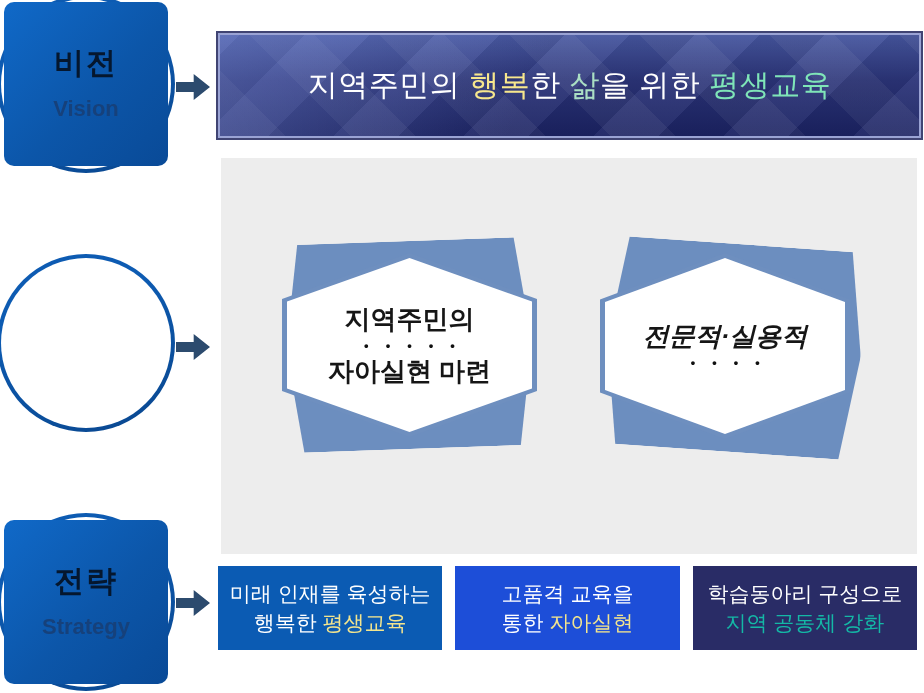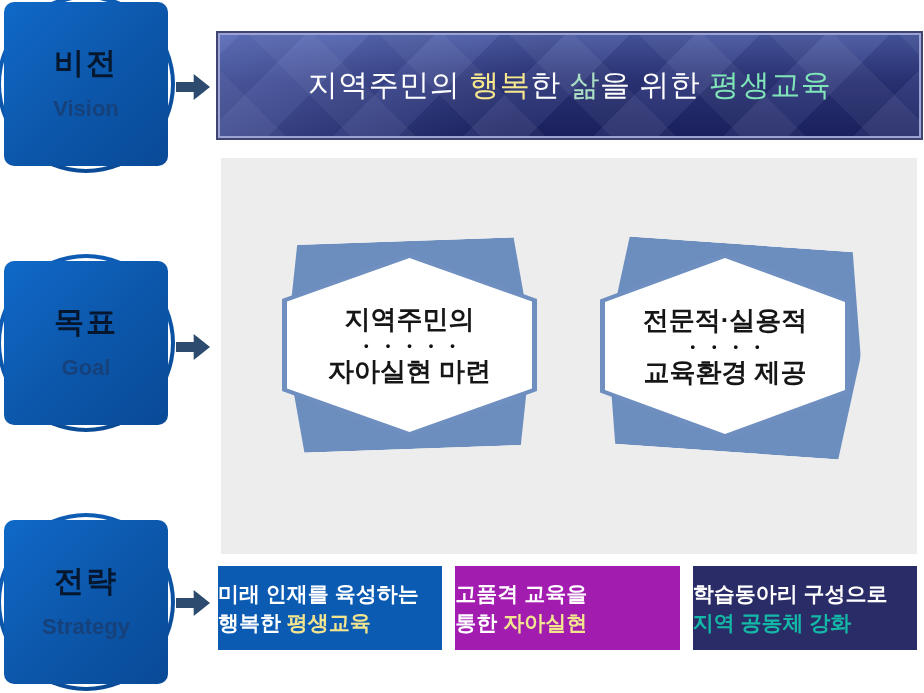--- a/index.html
+++ b/index.html
@@ -39,32 +39,32 @@
 
   
   .goal-panel{position:absolute;left:221px;top:158px;width:696px;height:396px;background:#ededed;}
   .hex-shadow{position:absolute;background:#6c8ebf;
     clip-path:polygon(6% 0,94% 0,100% 50%,94% 100%,6% 100%,0 50%);}
   .hex-shadow-1{left:286px;top:241px;width:246px;height:208px;transform:rotate(-2deg);}
   .hex-shadow-2{left:607px;top:244px;width:254px;height:208px;transform:rotate(4deg);}
   .hex{position:absolute;background:#6e8fbf;
     clip-path:polygon(50% 0,100% 25%,100% 75%,50% 100%,0 75%,0 25%);}
   .hex-1{left:282px;top:253px;width:255px;height:184px;}
-  .hex-2{left:600px;top:253px;width:250px;height:186px;}
+  .hex-2{left:600px;top:253px;width:250px;height:186px;font-style:italic;}
   .hex-face{position:absolute;inset:5px;background:#ffffff;
     clip-path:polygon(50% 0,100% 25%,100% 75%,50% 100%,0 75%,0 25%);
     display:flex;flex-direction:column;align-items:center;justify-content:center;}
   .hex-line{font-size:26px;font-weight:bold;color:#161616;line-height:32px;white-space:nowrap;}
   .hex-dots{font-size:13px;font-weight:bold;color:#101010;letter-spacing:17px;text-indent:17px;
     line-height:12px;margin:5px 0 3px 0;}
 
   
   .strategy-row{position:absolute;left:218px;top:566px;width:699px;height:84px;display:flex;gap:13px;}
-  .strategy-box{flex:1;display:flex;flex-direction:column;align-items:flex-start;justify-content:center;
-    font-size:21px;font-weight:bold;color:#ffffff;line-height:29px;white-space:nowrap;}
+  .strategy-box{flex:1;display:flex;flex-direction:column;align-items:center;justify-content:center;
+    font-size:21px;font-weight:normal;color:#ffffff;line-height:29px;white-space:nowrap;}
 </style>
 </head>
 <body>
 
 <div class="stage">
 
   <div class="badge badge-vision">
     <div class="circle"></div>
     <div class="ring"></div>
     <div class="square">
@@ -76,65 +76,60 @@
 
   <div class="banner">
     <div class="banner-text">
       <span style="color: rgb(255, 255, 255);">지역주민의 </span><span style="color: rgb(247, 231, 141);">행복</span><span style="color: rgb(255, 255, 255);">한 </span><span style="color: rgb(170, 223, 196);">삶</span><span style="color: rgb(255, 255, 255);">을 위한 </span><span style="color: rgb(127, 229, 184);">평생교육</span>
     </div>
   </div>
 
   <div class="badge badge-goal">
     <div class="circle"></div>
     <div class="ring"></div>
-    <div class="square">
-      <span class="ko">목표</span>
-      <span class="en">Goal</span>
-    </div>
   </div>
   <div class="arrow arrow-2"></div>
 
   <div class="goal-panel"></div>
 
   <div class="hex-shadow hex-shadow-1"></div>
   <div class="hex hex-1">
     <div class="hex-face">
       <span class="hex-line">지역주민의</span>
       <span class="hex-dots">•••••</span>
       <span class="hex-line">자아실현 마련</span>
     </div>
   </div>
 
   <div class="hex-shadow hex-shadow-2"></div>
   <div class="hex hex-2">
     <div class="hex-face">
       <span class="hex-line">전문적·실용적</span>
       <span class="hex-dots">••••</span>
-      <span class="hex-line">교육환경 제공</span>
     </div>
   </div>
 
   <div class="badge badge-strategy">
     <div class="circle"></div>
     <div class="ring"></div>
     <div class="square">
       <span class="ko">전략</span>
       <span class="en">Strategy</span>
     </div>
   </div>
   <div class="arrow arrow-3"></div>
 
   <div class="strategy-row">
     <div class="strategy-box" style="background-color: rgb(11, 91, 179);">
       <span>미래 인재를 육성하는</span>
       <span>
         <span>행복한 </span><span style="color: rgb(243, 229, 142);">평생교육</span>
       </span>
     </div>
-    <div class="strategy-box" style="background-color: #a21caf;">
+    <div class="strategy-box" style="background-color: #1d4ed8;">
       <span>고품격 교육을</span>
       <span>
         <span>통한 </span><span style="color: rgb(243, 229, 142);">자아실현</span>
       </span>
     </div>
     <div class="strategy-box" style="background-color: rgb(41, 44, 102);">
       <span>학습동아리 구성으로</span>
       <span>
         <span></span><span style="color: #14b8a6;">지역 공동체 강화</span>
       </span>

